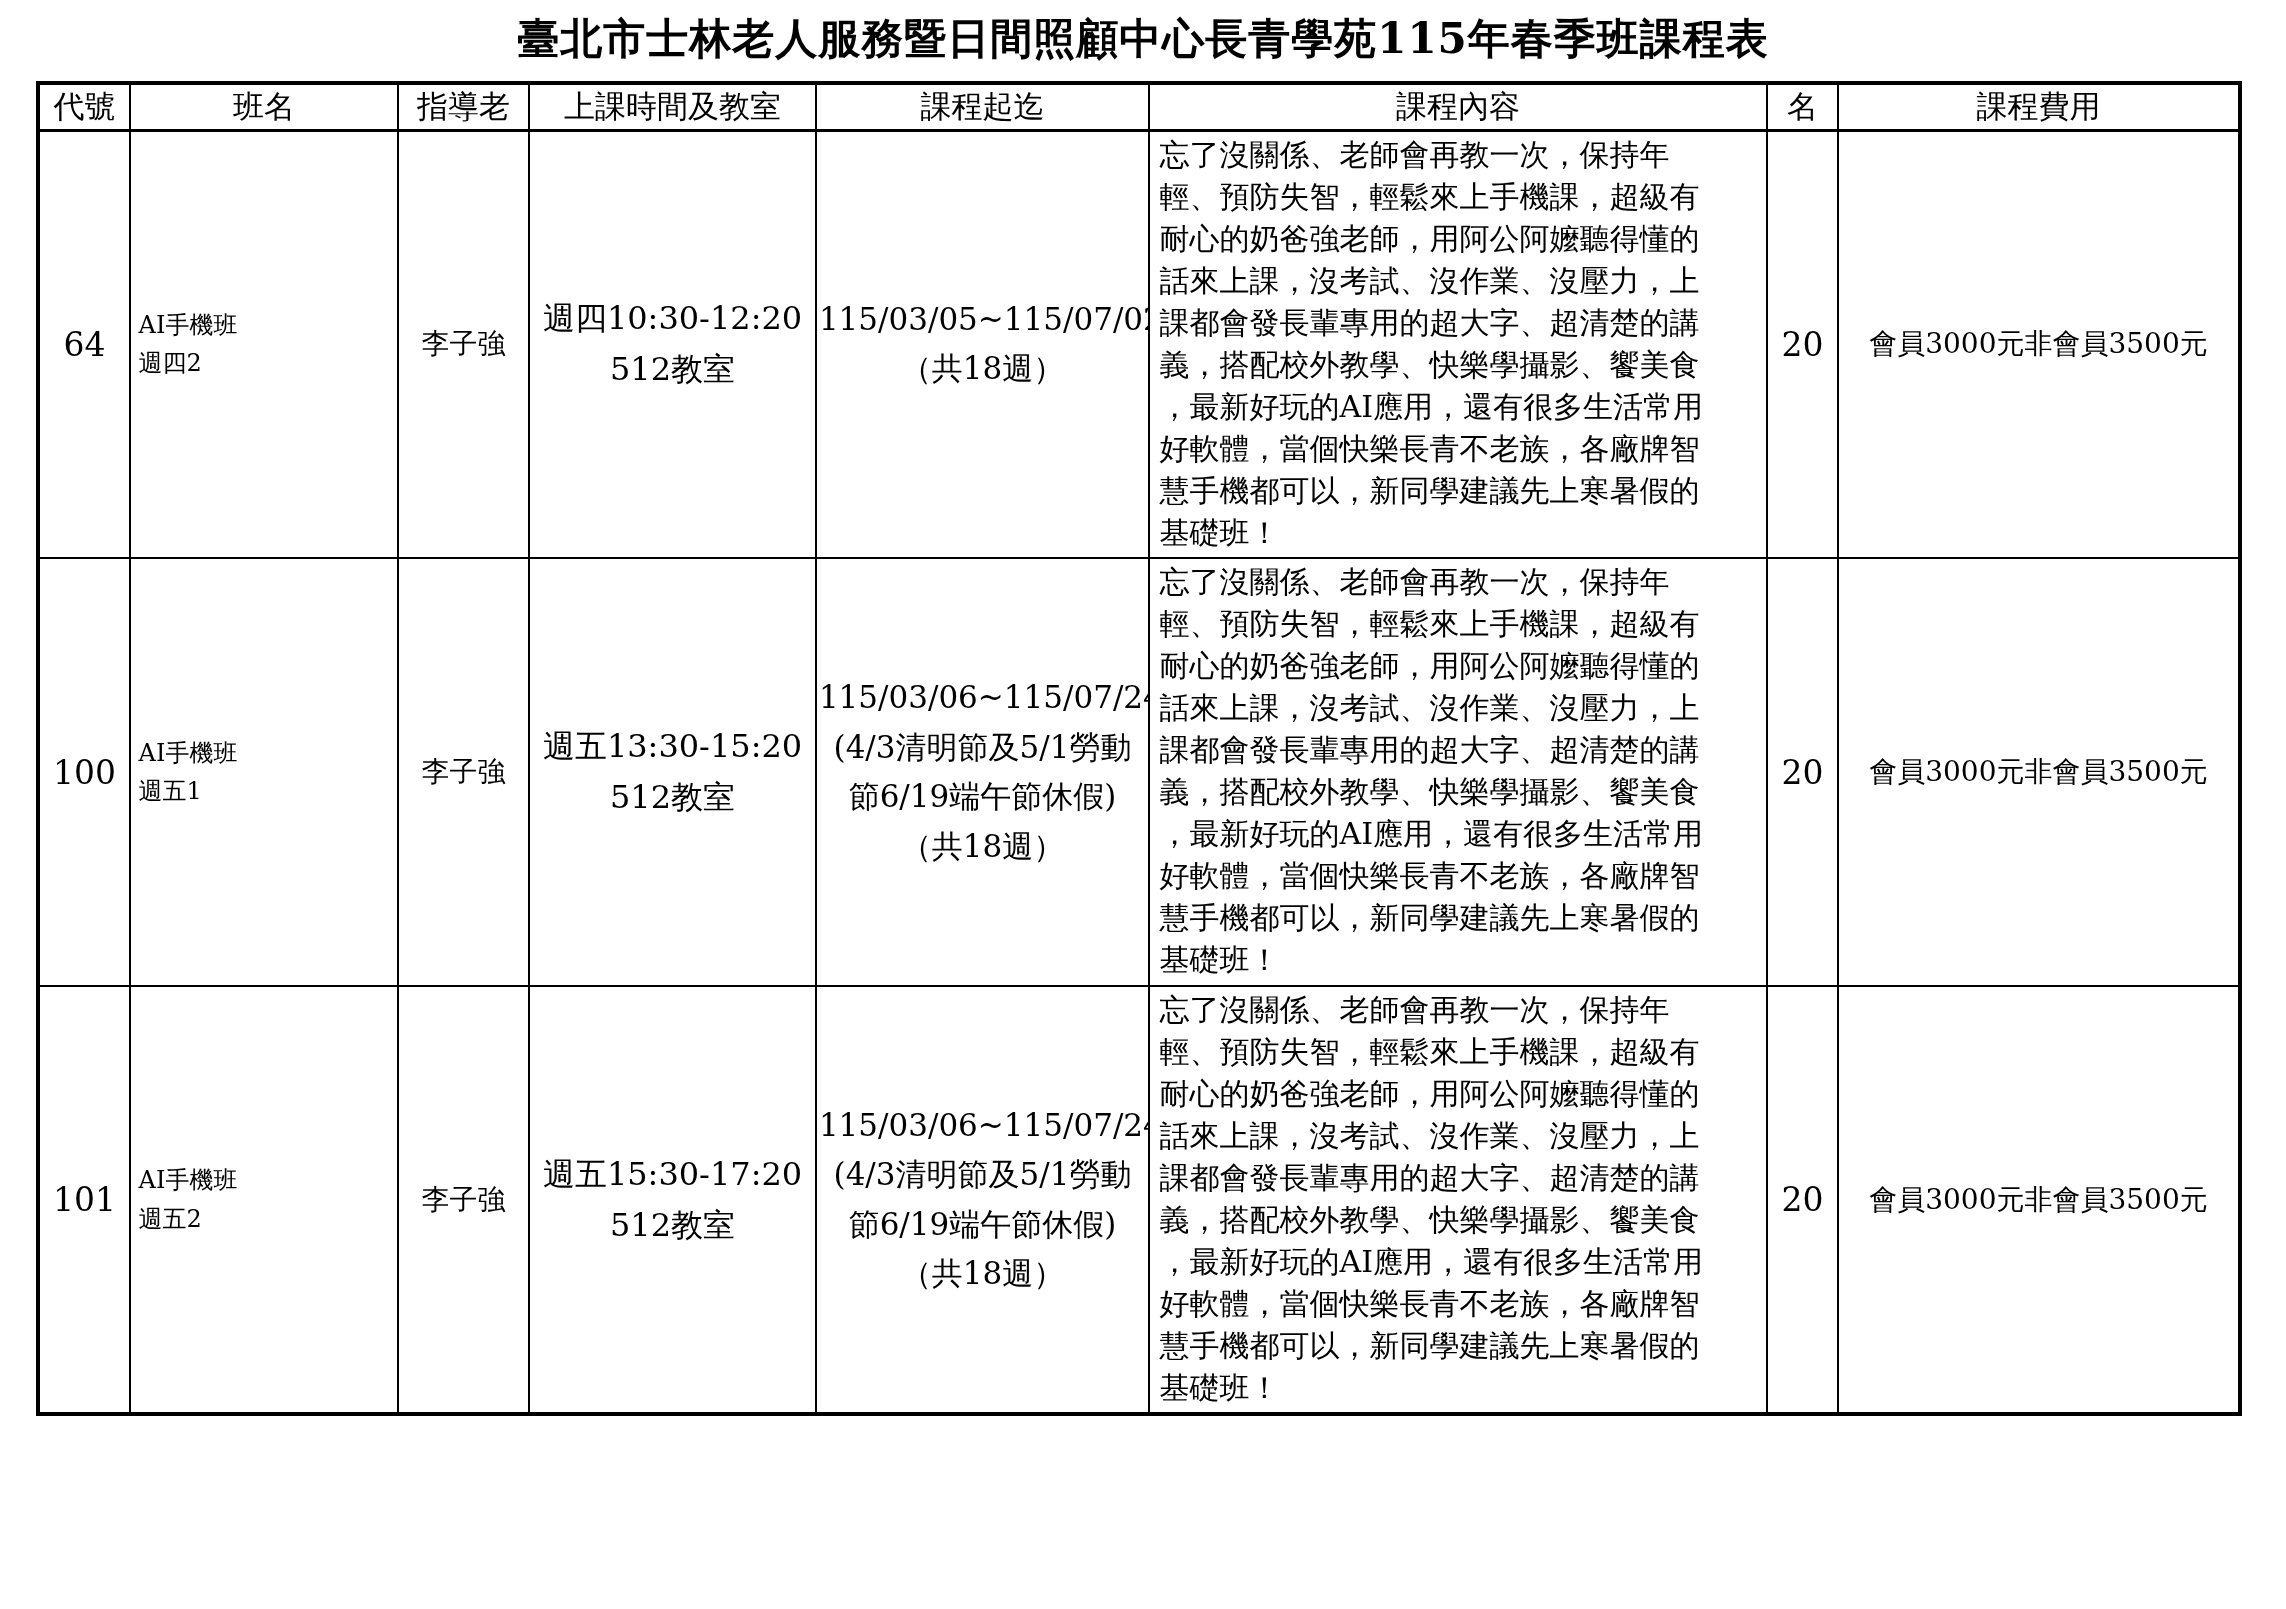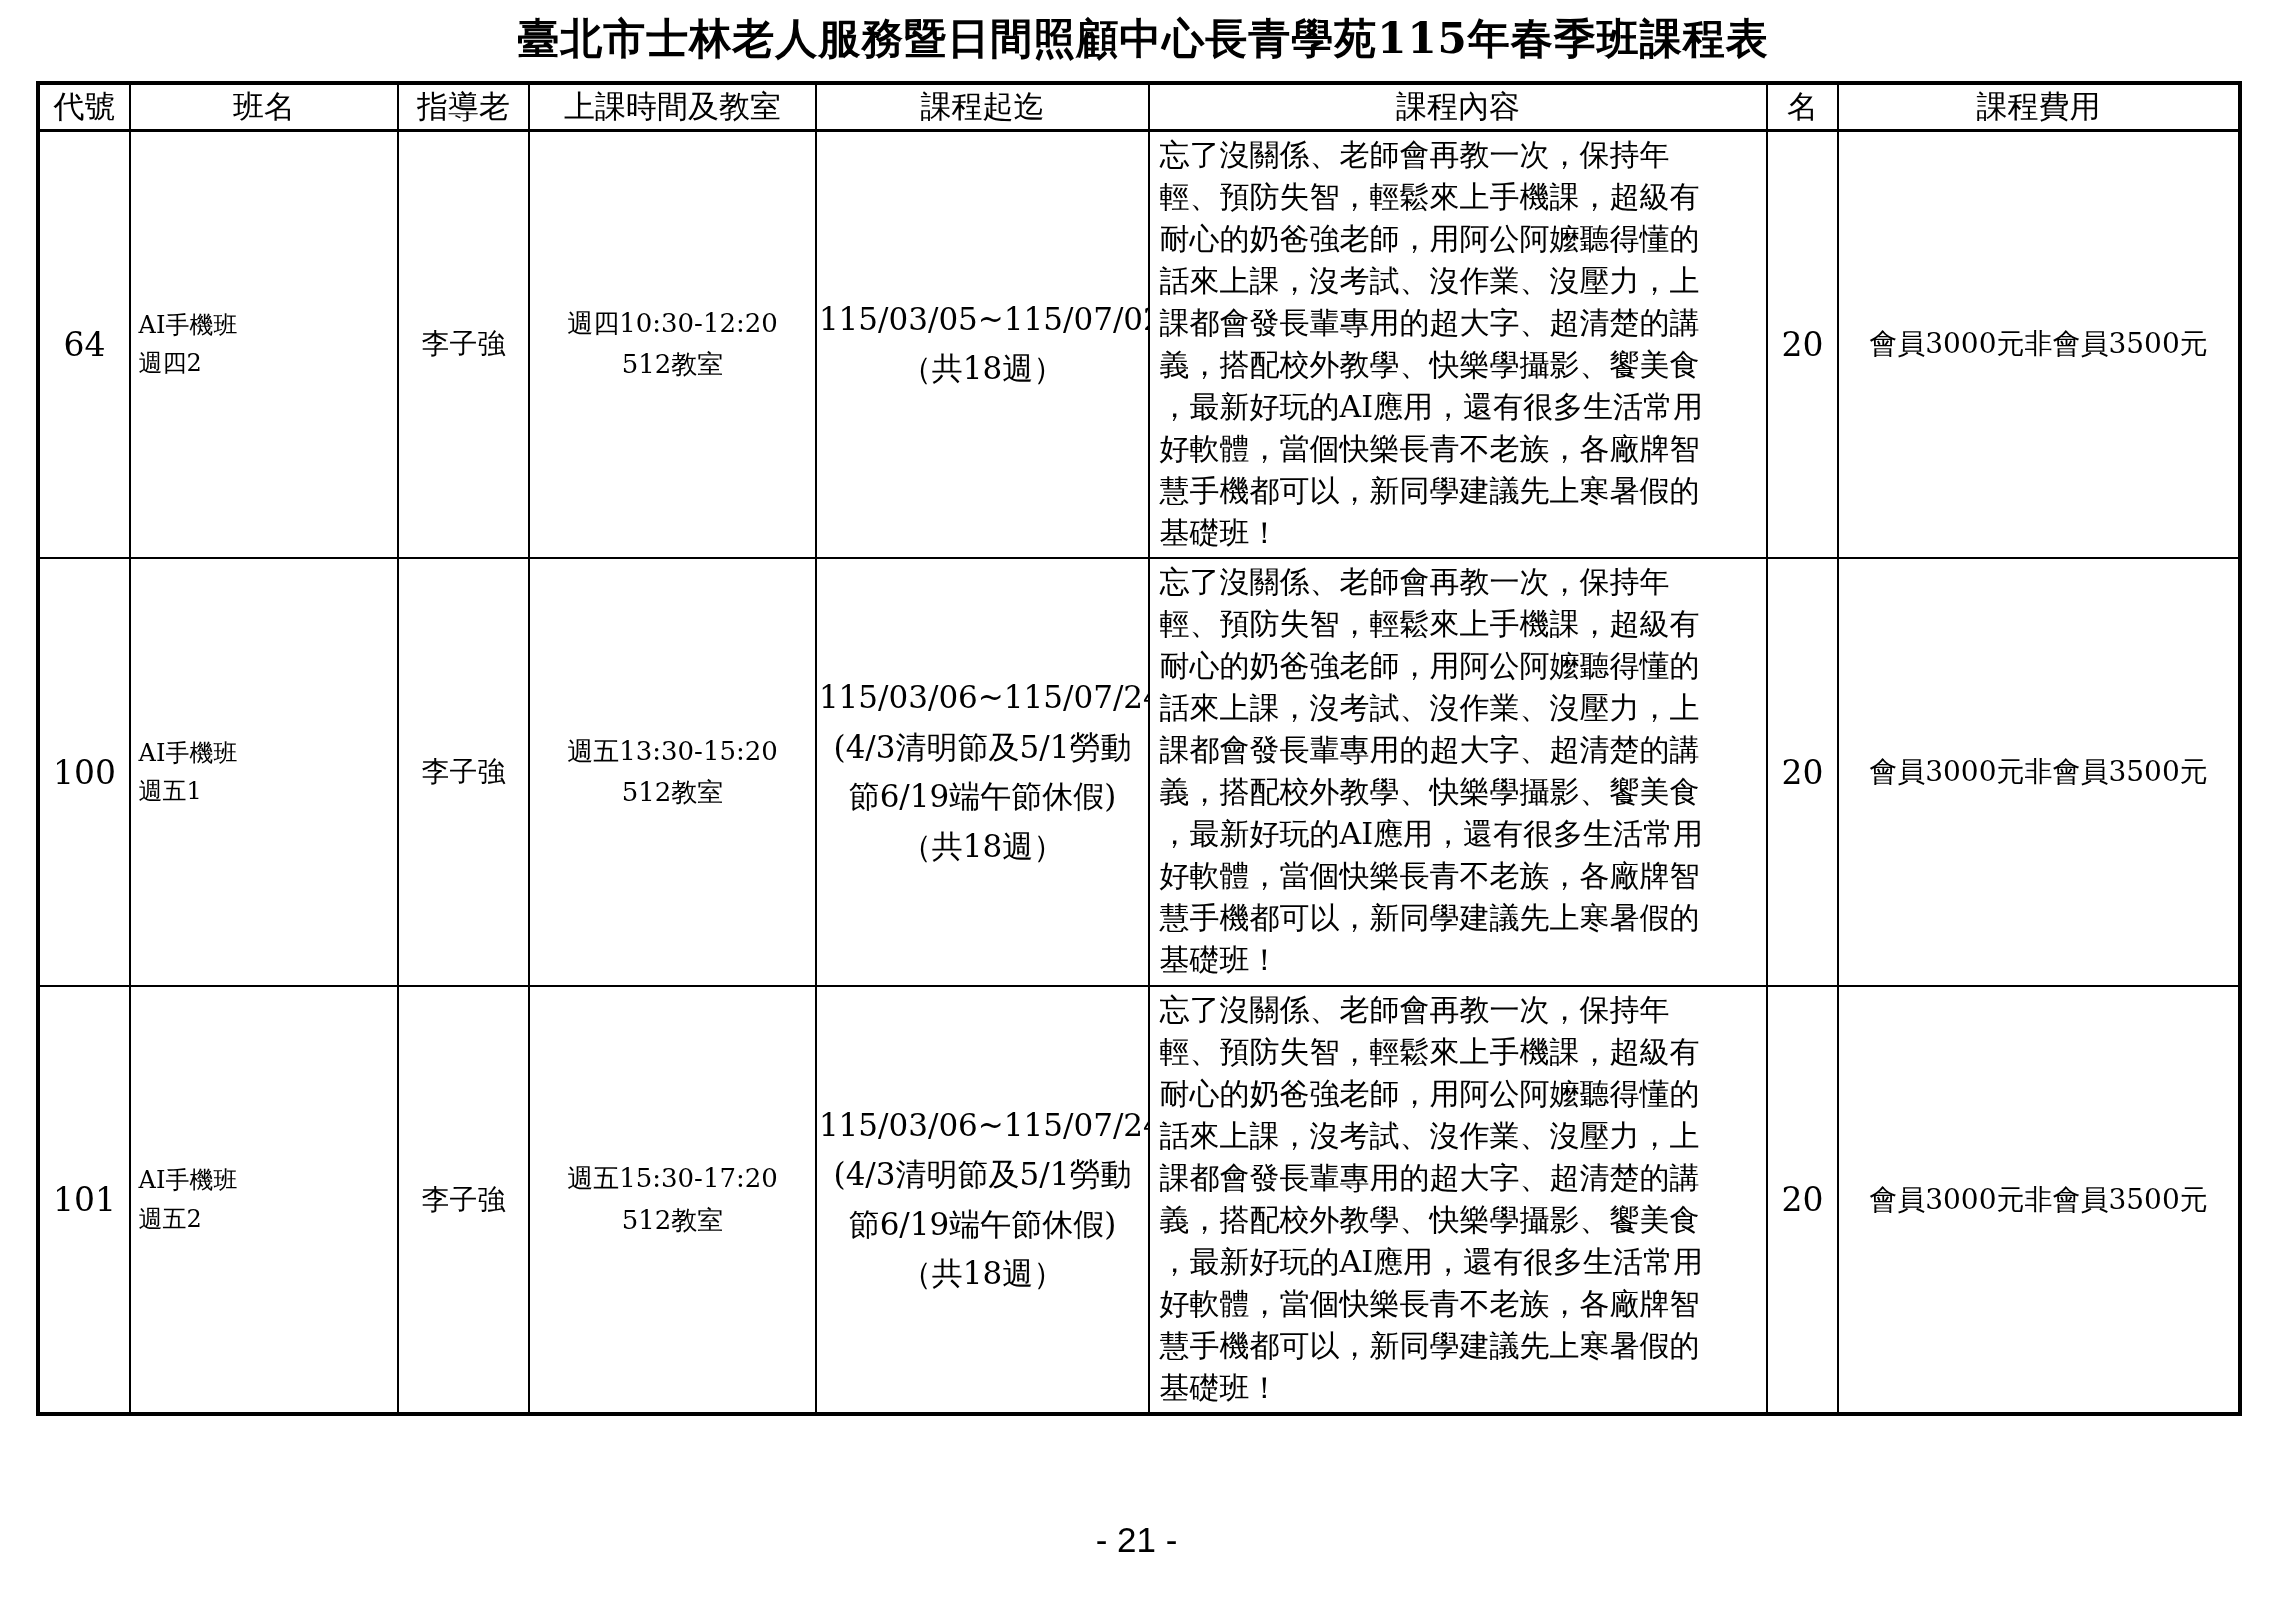--- a/index.html
+++ b/index.html
@@ -42,21 +42,21 @@
     border-bottom: 3.8px solid #000;
     text-align: center;
     padding: 0;
   }
   table.course-table tr.data-row {
     height: 428px;
   }
   td.c-code   { text-align: center; font-size: 33px; }
   td.c-name   { text-align: left; font-size: 24px; padding-left: 7.6px; white-space: pre-line; line-height: 1.6; }
   td.c-teacher{ text-align: center; font-size: 28px; }
-  td.c-time   { text-align: center; font-size: 26px; white-space: pre-line; line-height: 1.6; }
+  td.c-time   { text-align: center; font-size: 32px; white-space: pre-line; line-height: 1.6; }
   td.c-dates  { text-align: center; font-size: 31px; white-space: pre-line; line-height: 1.6; padding: 0 1.9px; }
   td.c-content{
     text-align: left;
     vertical-align: top;
     font-size: 30px;
     line-height: 42px;
     padding: 1.9px 3.8px 0 9.5px;
     white-space: pre-line;
     border-radius: 28px;
   }
@@ -169,16 +169,15 @@
 ，最新好玩的AI應用，還有很多生活常用
 好軟體，當個快樂長青不老族，各廠牌智
 慧手機都可以，新同學建議先上寒暑假的
 基礎班！</td>
         <td class="c-quota">20</td>
         <td class="c-fee">會員3000元非會員3500元</td>
       </tr>
     </tbody>
   </table>
 
-  <div class="page-number">- 21 -</div>
 
 </div>
 
 
 </body></html>

